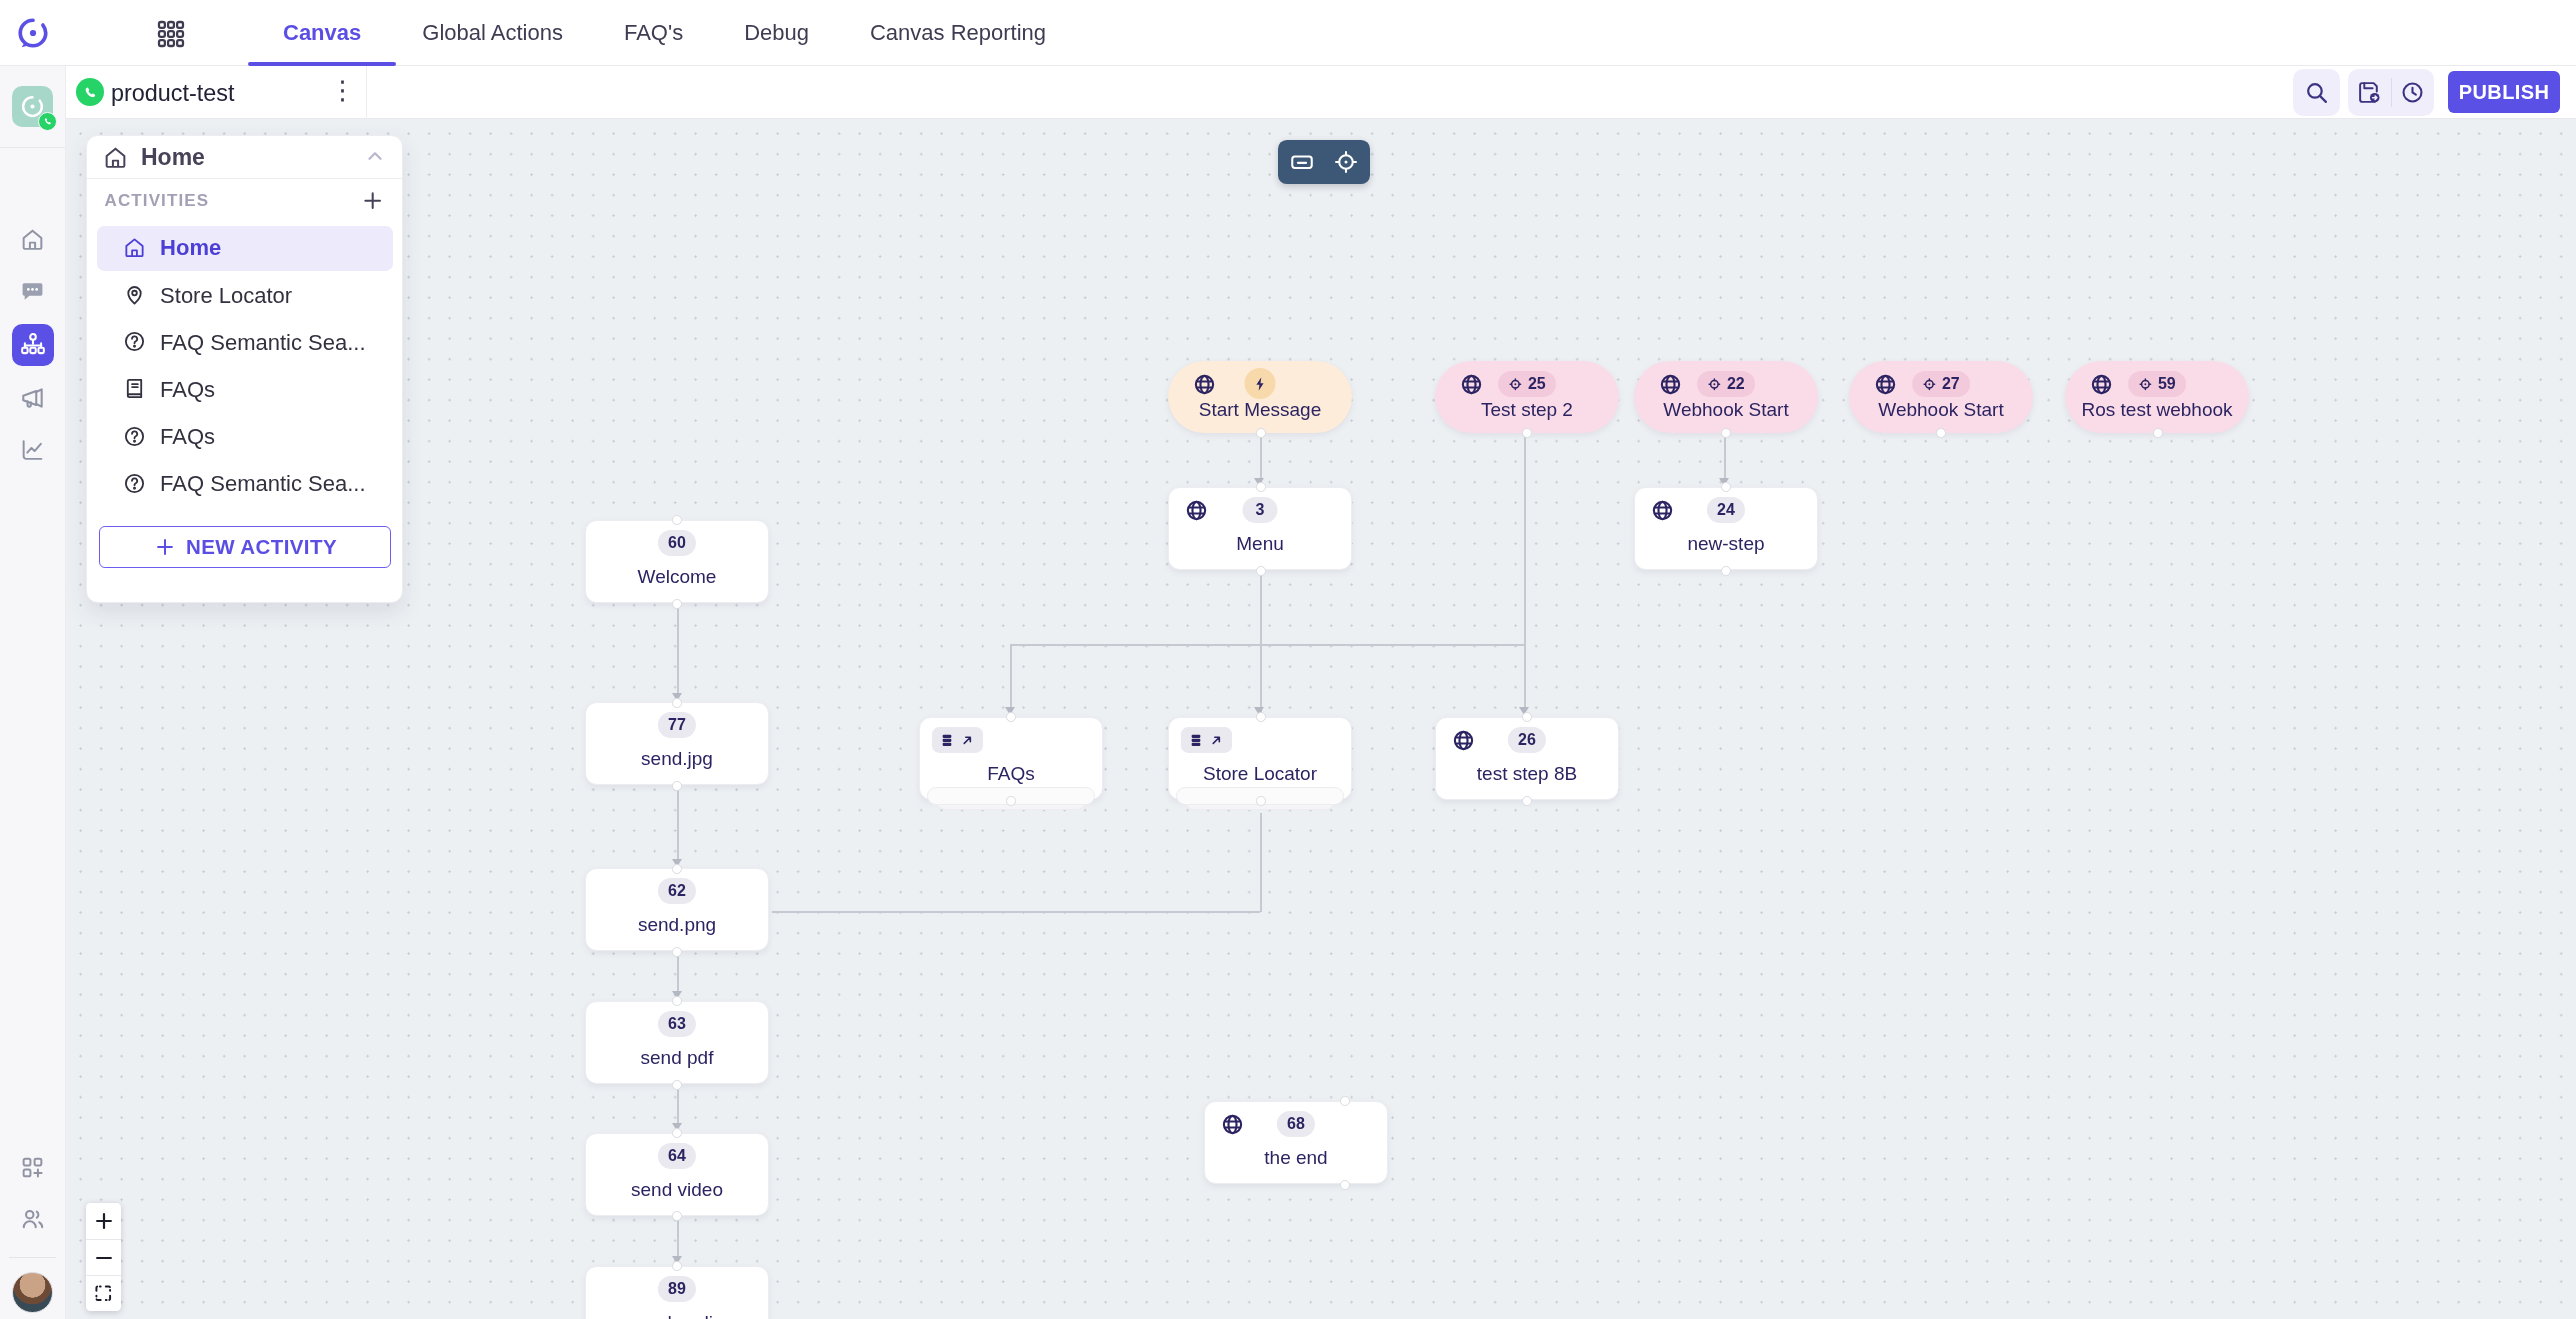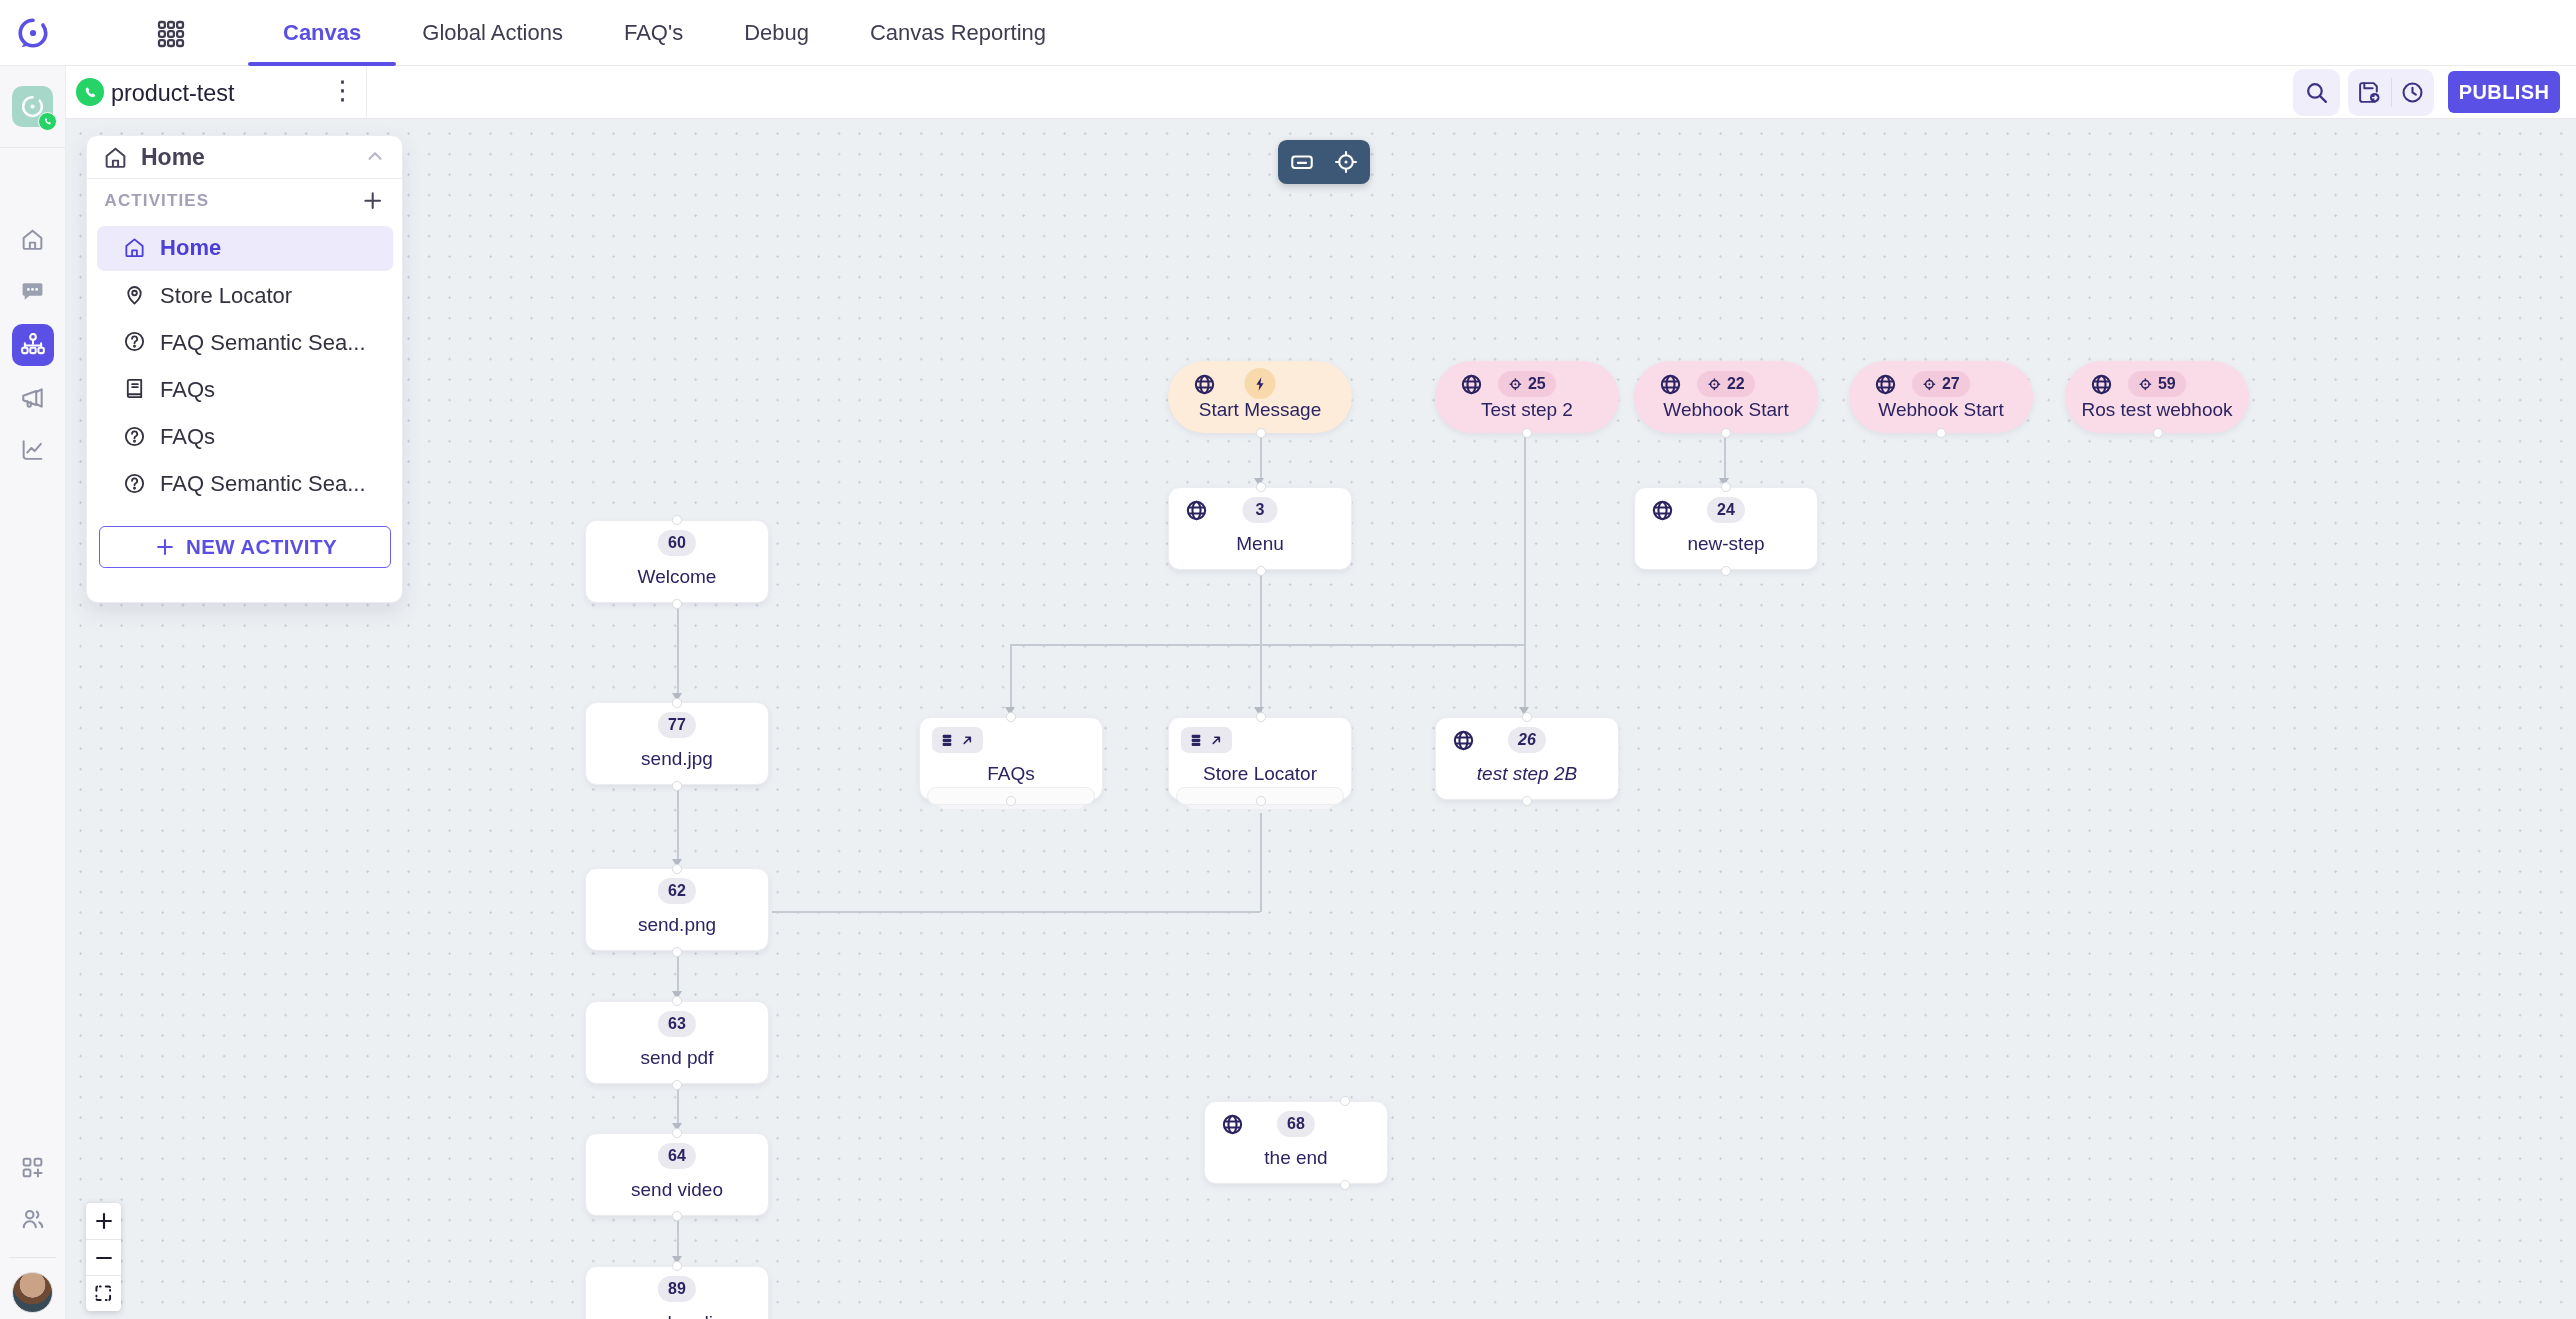--- a/index.html
+++ b/index.html
@@ -419,28 +419,28 @@
             <rect x="4" y="16" width="13" height="5" rx="1.6" fill="#2c2462"></rect>
           </svg>
           <svg width="14.6" height="14.6" viewBox="0 0 24 24" fill="none" stroke="#2c2462" stroke-width="2.6" stroke-linecap="round" stroke-linejoin="round">
             <path d="M7 17 17 7M9.5 7H17v7.5"></path>
           </svg>
         </span>
         <span class="lbl">Store Locator</span>
       </div>
       <div class="port" style="left: 1190px; top: 593px;"></div>
       <div class="port" style="left: 1190px; top: 677px;"></div>
-      <div class="node card" style="left: 1369px; top: 598px; width: 184px; height: 83px; font-style: italic;">
+      <div class="node card" style="left: 1369px; top: 598px; width: 184px; height: 83px;">
         <svg class="globe" width="23" height="23" viewBox="0 0 24 24" fill="none" stroke="#2c2462" stroke-width="2.2">
           <circle cx="12" cy="12" r="9"></circle>
           <ellipse cx="12" cy="12" rx="4.2" ry="9"></ellipse>
           <path d="M3.4 8.8h17.2M3.4 15.2h17.2"></path>
         </svg>
         <span class="badge">26</span>
-        <span class="lbl">test step 2B</span>
+        <span class="lbl">test step 8B</span>
       </div>
       <div class="port" style="left: 1456px; top: 593px;"></div>
       <div class="port" style="left: 1456px; top: 677px;"></div>
       <div class="node card" style="left: 1138px; top: 982px; width: 184px; height: 83px;">
         <svg class="globe" width="23" height="23" viewBox="0 0 24 24" fill="none" stroke="#2c2462" stroke-width="2.2">
           <circle cx="12" cy="12" r="9"></circle>
           <ellipse cx="12" cy="12" rx="4.2" ry="9"></ellipse>
           <path d="M3.4 8.8h17.2M3.4 15.2h17.2"></path>
         </svg>
         <span class="badge">68</span>

